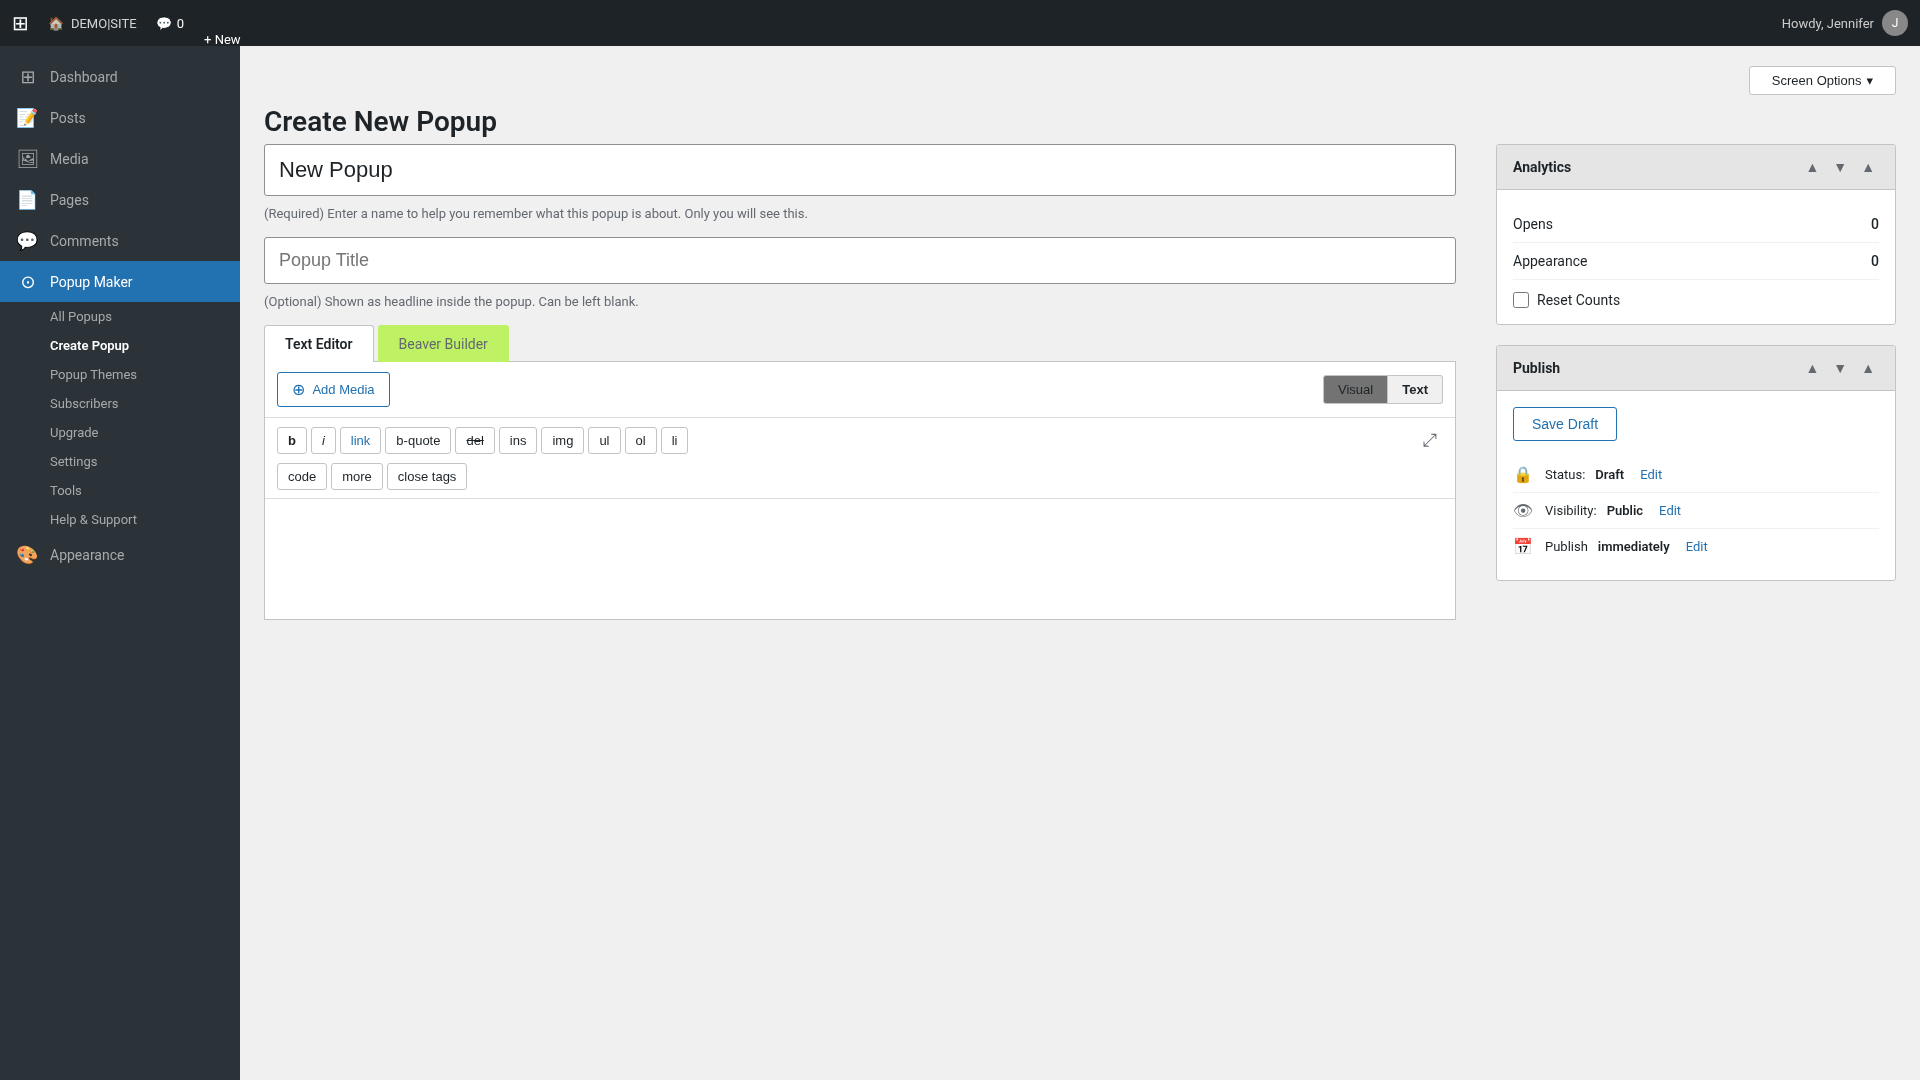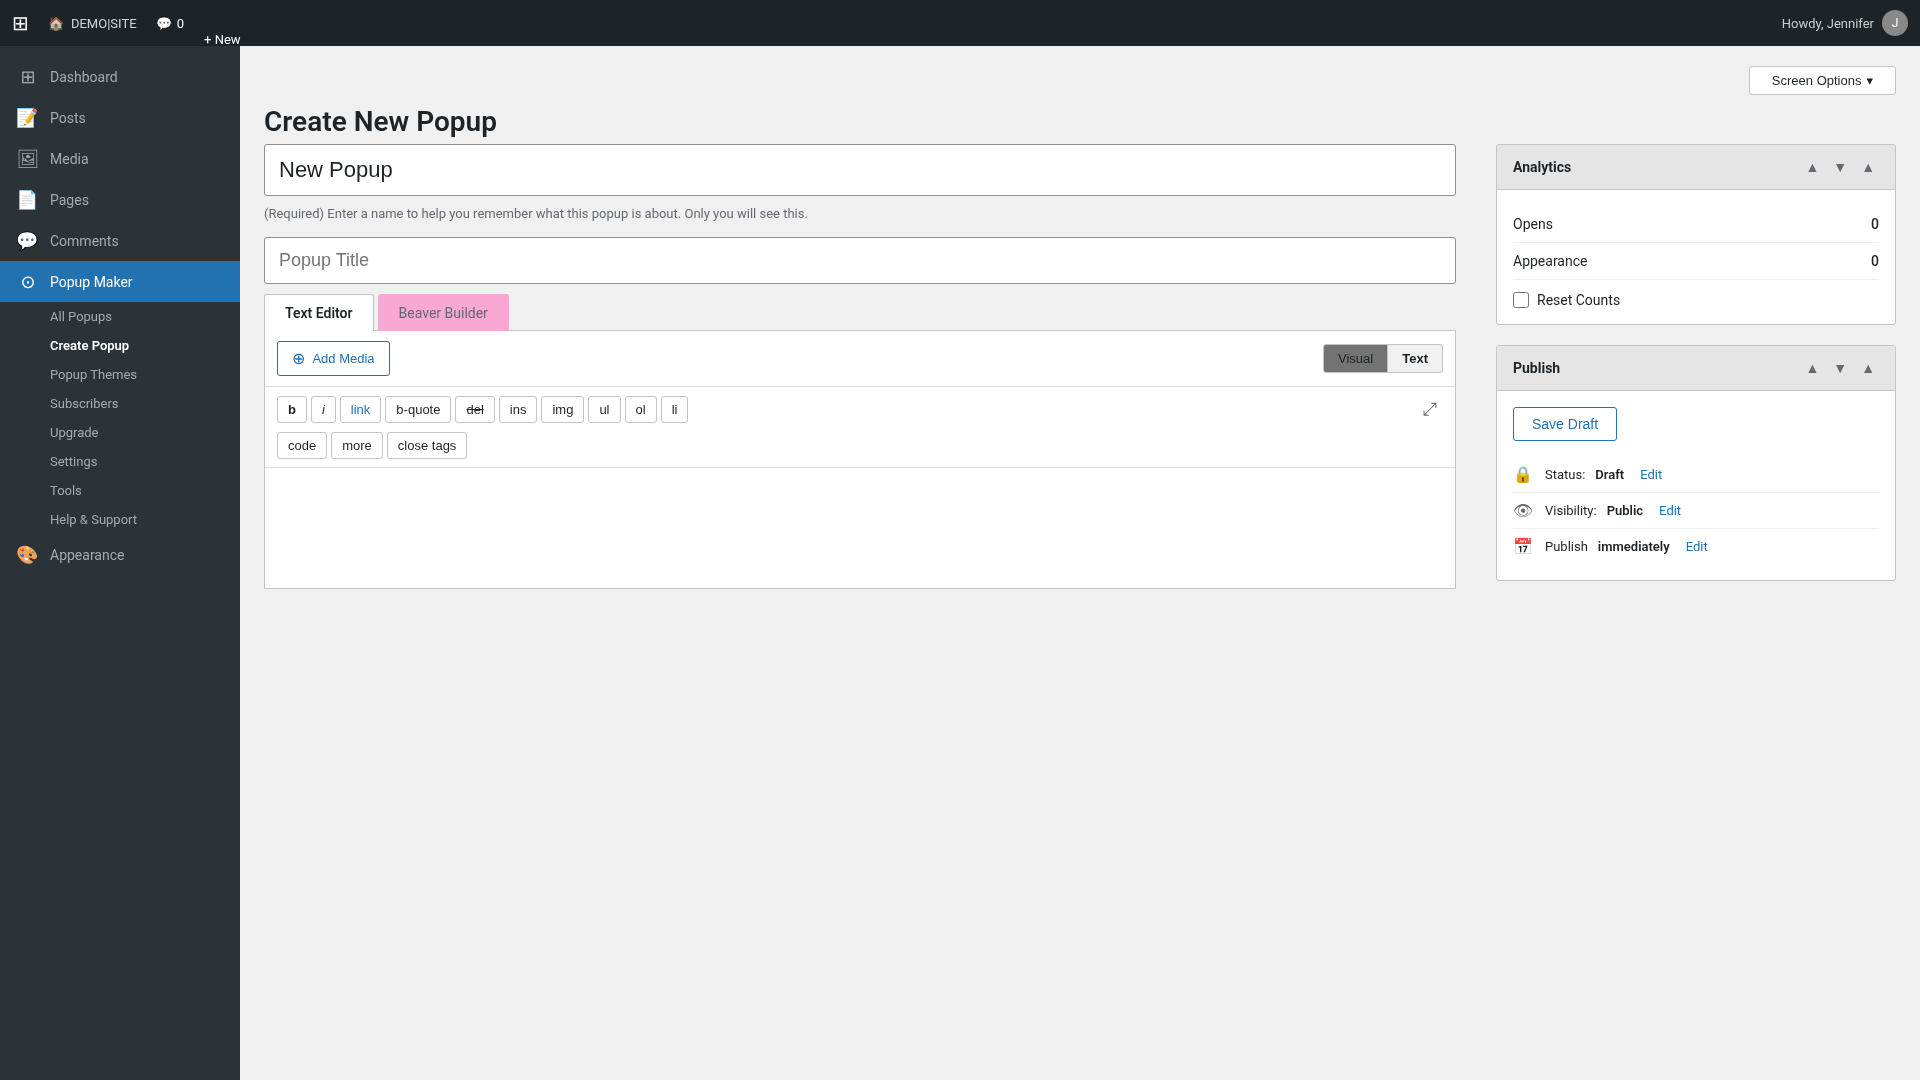--- a/index.html
+++ b/index.html
@@ -111,21 +111,21 @@
     
     .tabs-bar { display: flex; border-bottom: 1px solid #c3c4c7; margin-bottom: 0; }
     .tab-item {
       padding: 10px 20px;
       cursor: pointer;
       font-size: 14px;
       color: #646970;
       border: 1px solid transparent;
       border-bottom: none;
       border-radius: 3px 3px 0 0;
-      background: #f9a8d4;
+      background: #bef264;
       margin-right: 4px;
       margin-bottom: -1px;
     }
     .tab-item.active {
       background: #fff;
       border-color: #c3c4c7;
       border-bottom-color: #fff;
       color: #1d2327;
       font-weight: 600;
     }
@@ -386,20 +386,21 @@
     <div class="content-columns">
 
       <div class="main-column">
 
         
         <input type="text" class="form-input title-input" value="New Popup" style="">
         <p class="form-hint">(Required) Enter a name to help you remember what this popup is about. Only you will see this.</p>
 
         
         <input type="text" class="form-input" placeholder="Popup Title" style="">
+        <p class="form-hint">(Optional) Shown as headline inside the popup. Can be left blank.</p>
 
         
         <div class="tabs-bar">
           <div class="tab-item active">
             <span>Text Editor</span>
           </div>
           <div class="tab-item">
             <span>Beaver Builder</span>
           </div>
         </div>

